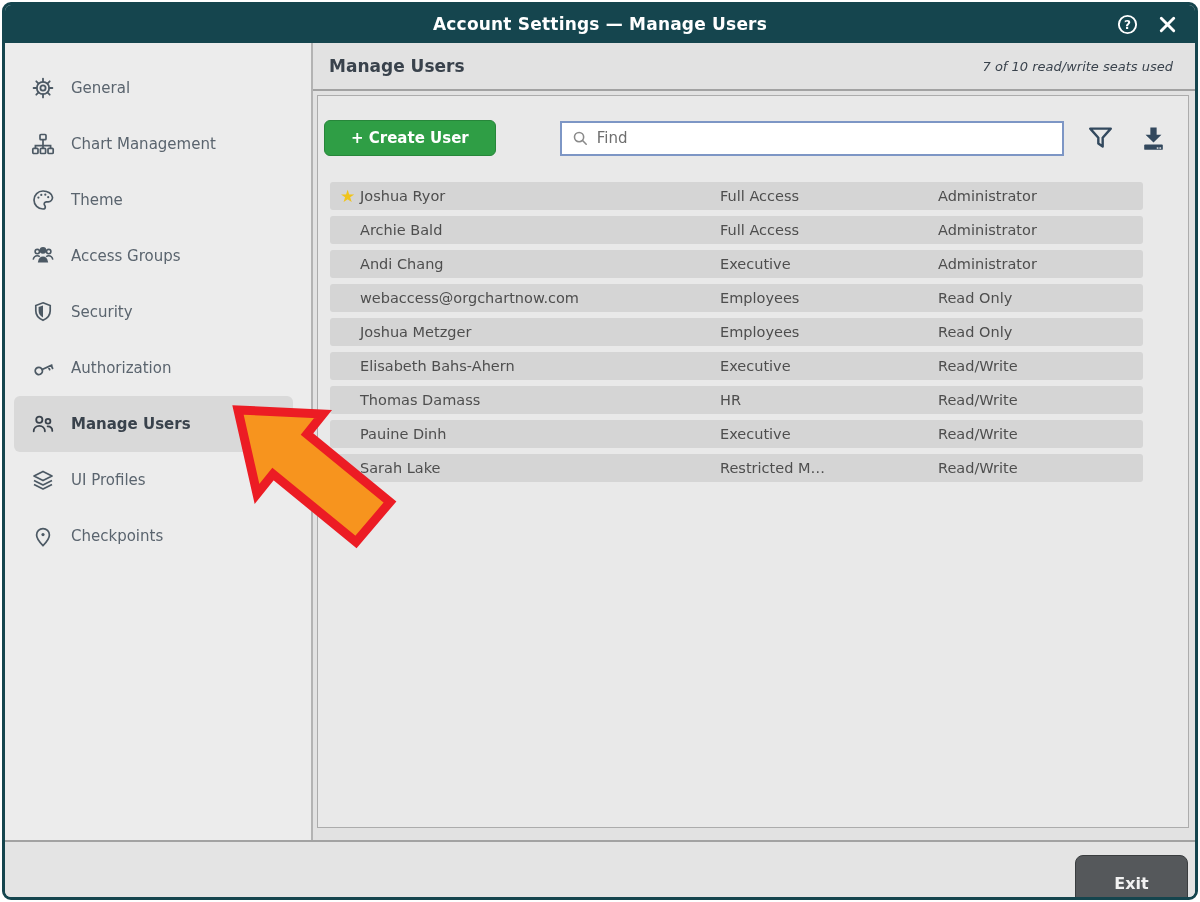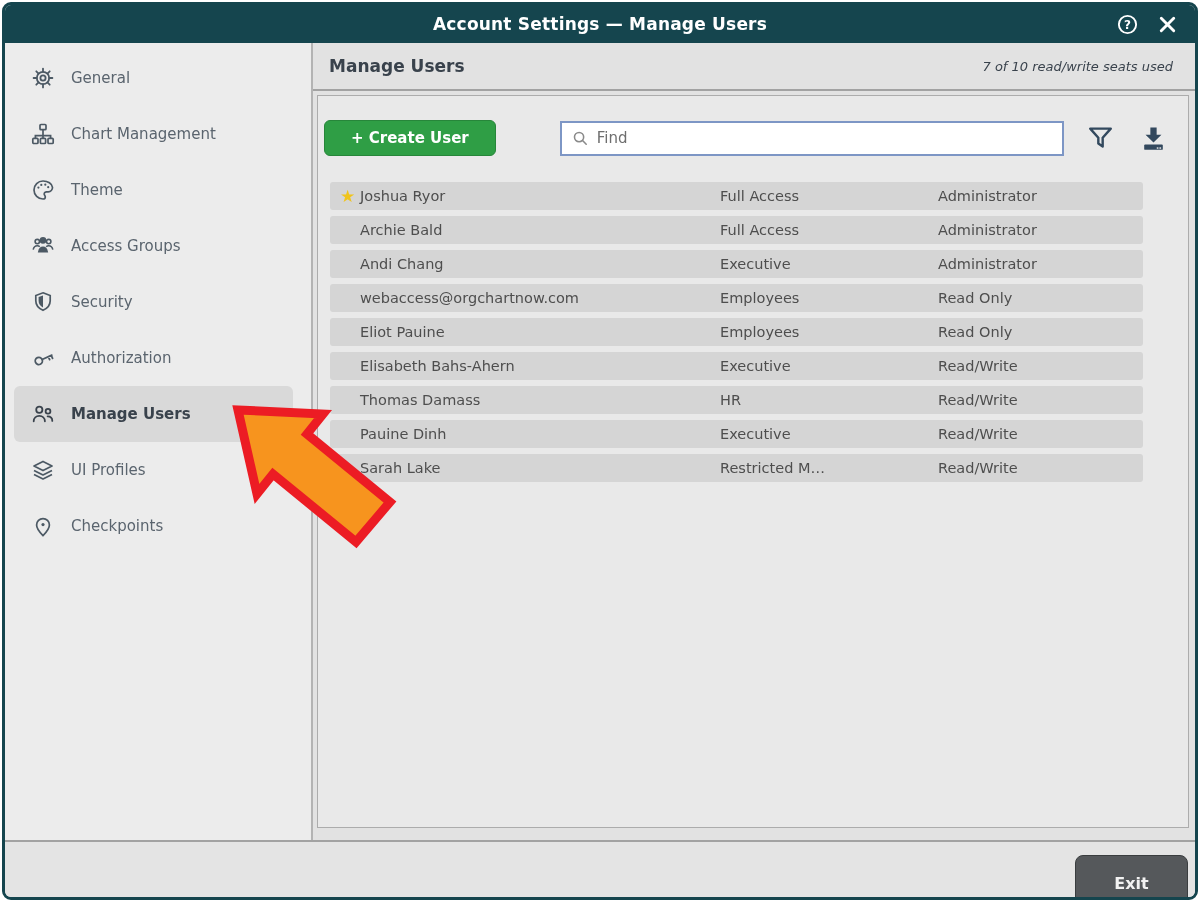--- a/index.html
+++ b/index.html
@@ -24,21 +24,21 @@
   }
   .titlebar-actions { display:flex; align-items:center; gap:17px; margin-right:16px; z-index:2; }
   .tb-icon { width:23px; height:23px; cursor:pointer; display:flex; align-items:center; justify-content:center; }
   .tb-icon svg { width:100%; height:100%; }
 
   
   .app-body { flex:1; display:flex; min-height:0; }
 
   .sidebar {
     width:308px; flex:0 0 308px; background:#ECECEC;
-    border-right:2px solid #B3B3B3; padding-top:7px;
+    border-right:2px solid #B3B3B3; padding-top:17px;
   }
   .side-item {
     height:56px; display:flex; align-items:center; gap:16px;
     margin:0 18px 0 9px; padding-left:17px; border-radius:6px;
     color:#5A646E; font-size:15px; cursor:pointer;
   }
   .side-item .icon { width:24px; height:24px; color:#4C5964; flex:0 0 24px; }
   .side-item .icon svg { width:100%; height:100%; }
   .side-item.selected { background:#D9D9D9; color:#39424C; font-weight:bold; }
   .side-item.selected .icon { color:#39424C; }
@@ -271,21 +271,21 @@
               <div class="cell-name">
                 <span class="star-slot" style="visibility: hidden;">★</span>
                 <span>webaccess@orgchartnow.com</span>
               </div>
               <div class="cell-group">Employees</div>
               <div class="cell-role">Read Only</div>
             </div>
             <div class="user-row">
               <div class="cell-name">
                 <span class="star-slot" style="visibility: hidden;">★</span>
-                <span>Eliot Pauine</span>
+                <span>Joshua Metzger</span>
               </div>
               <div class="cell-group">Employees</div>
               <div class="cell-role">Read Only</div>
             </div>
             <div class="user-row">
               <div class="cell-name">
                 <span class="star-slot" style="visibility: hidden;">★</span>
                 <span>Elisabeth Bahs-Ahern</span>
               </div>
               <div class="cell-group">Executive</div>

